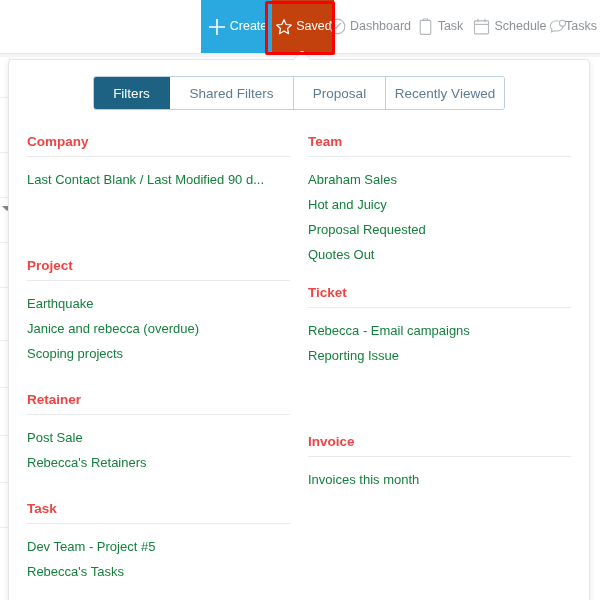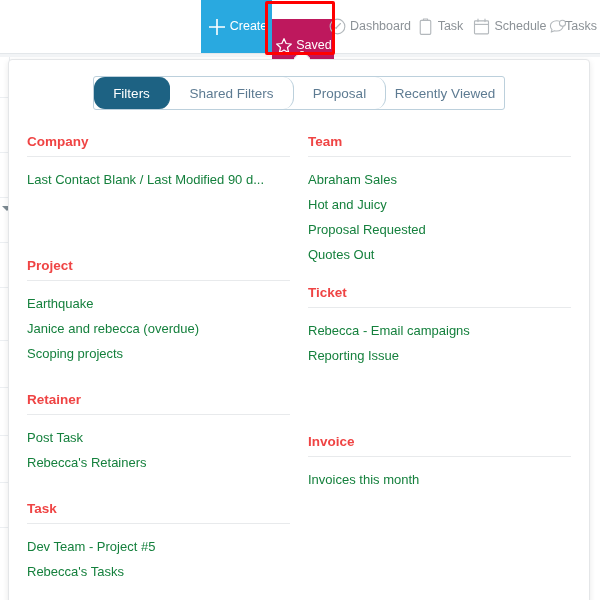--- a/index.html
+++ b/index.html
@@ -59,21 +59,21 @@
     display: flex; flex-direction: row;
     align-items: center; justify-content: center;
     gap: 2px;
     color: #8c9297; font-size: 12.5px;
     cursor: pointer; position: relative;
   }
   .nav-item .ico { height: 22px; display: flex; align-items: center; justify-content: center; }
   .nav-item .lbl { line-height: 13px; white-space: nowrap; }
 
   .nav-create { background: #29a9e0; color: #ffffff; width: 71px; }
-  .nav-saved  { background: #be185d; color: #ffffff; width: 62px; margin-top: 19px; }
+  .nav-saved  { background: #c2410c; color: #ffffff; width: 62px; }
 
   .saved-highlight {
     position: absolute; left: 265px; top: 1px;
     width: 70px; height: 54px;
     border: 3px solid #ff0000; border-radius: 2px;
     pointer-events: none; z-index: 40;
   }
 
   .nav-stream { width: 56px; overflow: hidden; }
   .nav-stream .lbl { margin-left: -6px; }
@@ -103,21 +103,21 @@
   
   .tabs {
     display: flex; margin: 16px auto 0 auto; width: 412px; height: 34px;
     border: 1px solid #bcd0dc; border-radius: 3px; overflow: hidden;
     background: #ffffff;
   }
   .tab {
     display: flex; align-items: center; justify-content: center;
     font-size: 13.5px; color: #5d7b92; background: #ffffff;
     border-right: 1px solid #bcd0dc; cursor: pointer;
-    padding: 0 14px; white-space: nowrap; border-radius: 11px;
+    padding: 0 14px; white-space: nowrap;
   }
   .tab:last-child { border-right: none; }
   .tab.active { background: #1d6283; color: #ffffff; border-right-color: #1d6283; }
 
   
   .cols {
     display: flex; margin-top: 24px; padding: 0 18px; gap: 18px;
   }
   .col { width: 270px; }
 
@@ -263,21 +263,21 @@
           <div class="link-row">Earthquake</div>
           <div class="link-row">Janice and rebecca (overdue)</div>
           <div class="link-row">Scoping projects</div>
         </div>
 
         <div class="spacer-md"></div>
 
         <div class="section">
           <div class="section-title">Retainer</div>
           <div class="section-rule"></div>
-          <div class="link-row">Post Task</div>
+          <div class="link-row">Post Sale</div>
           <div class="link-row">Rebecca's Retainers</div>
         </div>
 
         <div class="spacer-md"></div>
 
         <div class="section">
           <div class="section-title">Task</div>
           <div class="section-rule"></div>
           <div class="link-row">Dev Team - Project #5</div>
           <div class="link-row">Rebecca's Tasks</div>

